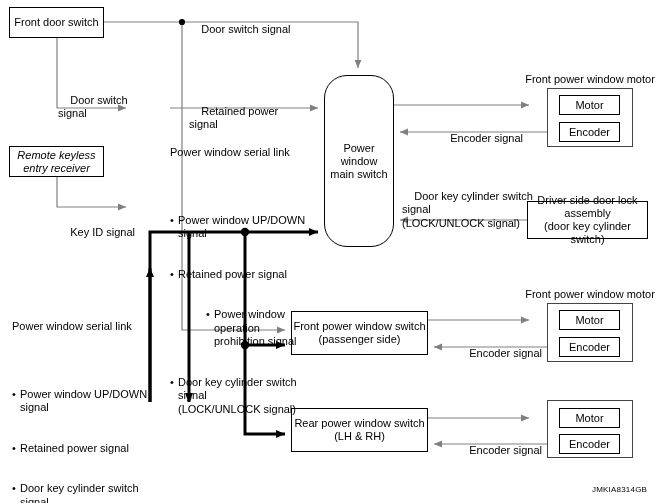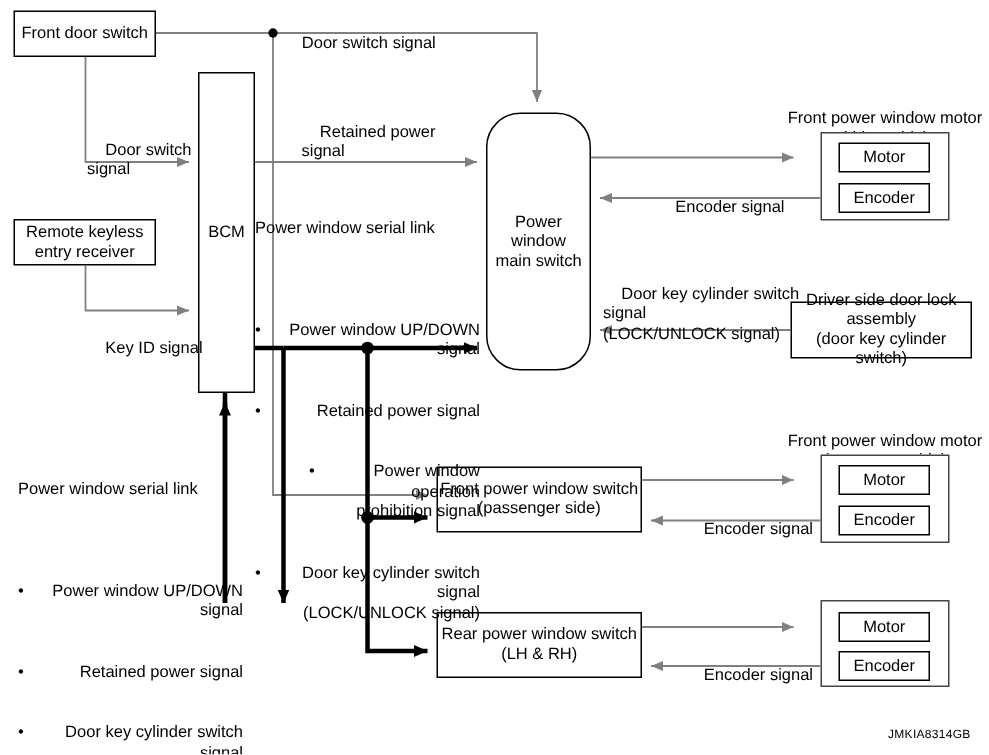--- a/index.html
+++ b/index.html
@@ -6,21 +6,21 @@
   body{font-family:"Liberation Sans",sans-serif;}
   #diagram{position:relative;width:659px;height:503px;background:#fff;overflow:hidden;}
   .box{position:absolute;border:1px solid #000;box-sizing:border-box;background:#fff;
        display:flex;align-items:center;justify-content:center;text-align:center;
        font-size:11px;line-height:13px;color:#000;}
   .box.outer{border:1px solid #444;}
   .lbl{position:absolute;font-size:11px;line-height:13.5px;color:#000;white-space:pre;}
   .lbl.c{text-align:center;white-space:normal;}
   svg{position:absolute;left:0;top:0;width:659px;height:503px;pointer-events:none;}
   .code{position:absolute;font-size:8px;letter-spacing:.2px;color:#000;}
-  ul.bul{margin:0;padding:0;list-style:none;text-align:right;}
+  ul.bul{margin:0;padding:0;list-style:none;}
   ul.bul li{position:relative;padding-left:8px;}
   ul.bul li:before{content:"\2022";position:absolute;left:0;top:0;}
 </style>
 </head>
 <body>
 
 <div id="diagram">
 
   <svg viewBox="0 0 659 503">
     <defs>
@@ -76,28 +76,25 @@
       <circle cx="182" cy="22" r="3.1"></circle>
       <circle cx="245" cy="232" r="4.2"></circle>
       <circle cx="245" cy="345" r="4.2"></circle>
     </g>
   </svg>
 
   <div class="box" style="left:9px;top:7px;width:95px;height:31px;">
     <span>Front door switch</span>
   </div>
 
-  <div class="box" style="left:9px;top:146px;width:95px;height:31px;white-space:pre-line;">
+  <div class="box" style="left:9px;top:146px;width:95px;height:31px;white-space:pre-line;font-style:italic;">
     <span style="white-space: pre-line;">Remote keyless
 entry receiver</span>
   </div>
 
-  <div class="box" style="left:132px;top:48px;width:38px;height:214px;">
-    <span>BCM</span>
-  </div>
 
   <div class="box" style="left:324px;top:75px;width:70px;height:172px;white-space:pre-line;border-radius:23px;">
     <span style="white-space: pre-line;">Power window
 main switch</span>
   </div>
 
   <div class="box" style="left:527px;top:201px;width:121px;height:38px;white-space:pre-line;">
     <span style="white-space: pre-line;">Driver side door lock
 assembly
 (door key cylinder switch)</span>
@@ -148,21 +145,21 @@
 
   <div class="lbl" style="left:189px;top:9px;">
     <span>Door switch signal</span>
   </div>
 
   <div class="lbl" style="left:58px;top:80px;">
     <span style="white-space: pre-line;">Door switch
 signal</span>
   </div>
 
-  <div class="lbl" style="left:189px;top:68px;margin-left:12px;">
+  <div class="lbl" style="left:189px;top:91px;">
     <span style="white-space: pre-line;">Retained power
 signal</span>
   </div>
 
   <div class="lbl" style="left:58px;top:212px;">
     <span>Key ID signal</span>
   </div>
 
   <div class="lbl" style="left:438px;top:118px;">
     <span>Encoder signal</span>

